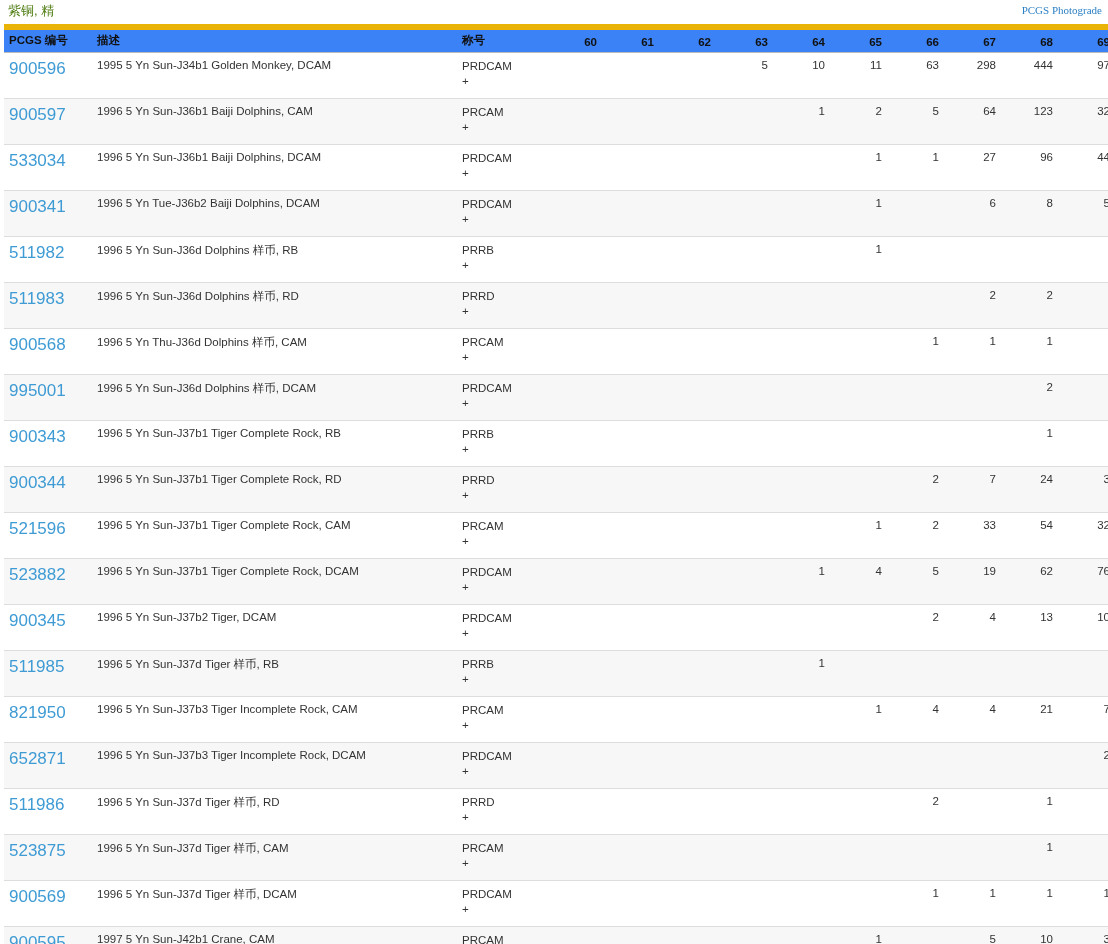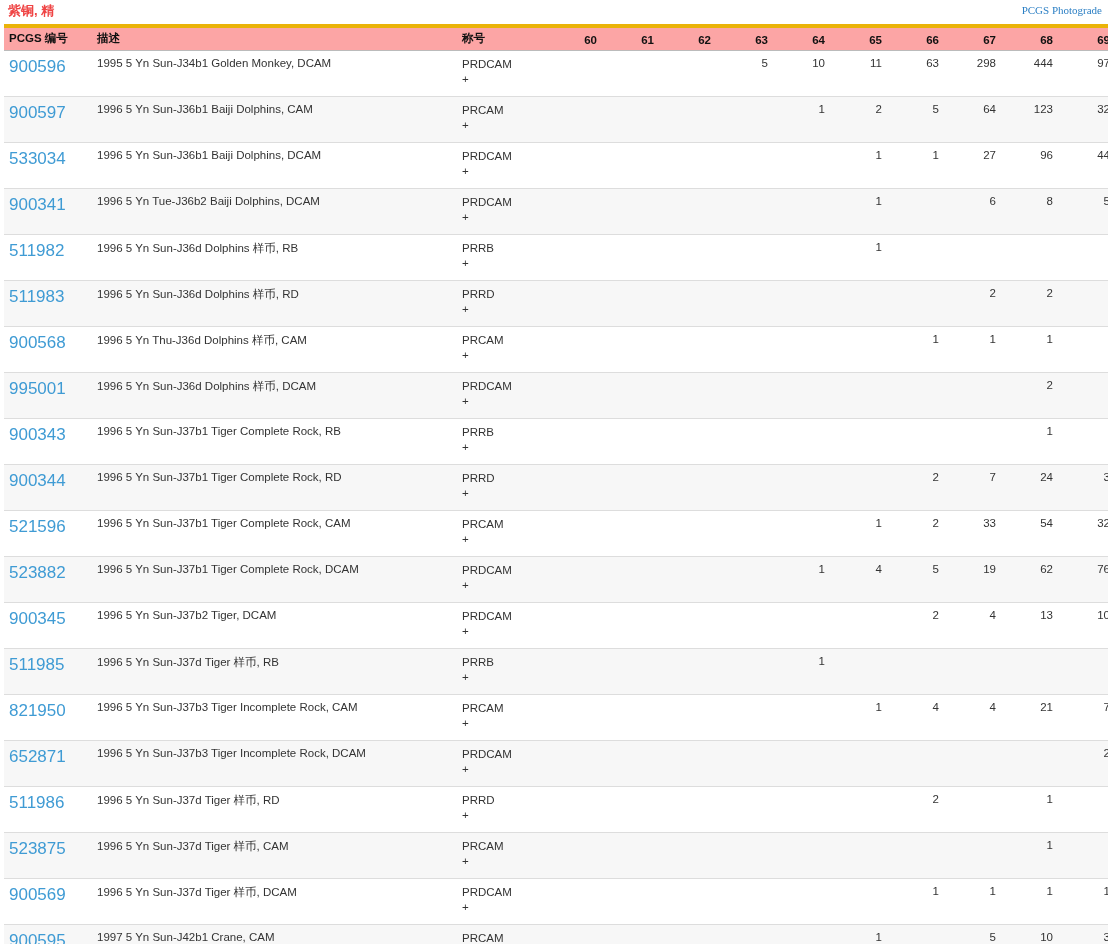--- a/index.html
+++ b/index.html
@@ -21,47 +21,47 @@
   }
   .top-bar {
     position: relative;
     height: 24px;
   }
   .page-heading {
     position: absolute;
     left: 8px;
     top: 2px;
     font-size: 13px;
-    font-weight: bold;
-    color: #ef4444;
+    font-weight: normal;
+    color: #4d7c0f;
   }
   .photograde-link {
     position: absolute;
     right: 6px;
     top: 4px;
     font-size: 11px;
     color: #2b7fc4;
     text-decoration: none;
     font-family: Liberation Serif, serif;
   }
   table.grade-table {
     border-collapse: collapse;
     width: 1104px;
     margin-left: 4px;
     table-layout: fixed;
     font-size: 11.5px;
   }
   table.grade-table th {
-    border-top: 4px solid #eab308;
+    border-top: 6px solid #eab308;
     border-bottom: 1px solid #bbbbbb;
     padding: 3px 5px 4px 5px;
     font-size: 11.5px;
     font-weight: bold;
     color: #111111;
-    background: #fca5a5;
+    background: #3b82f6;
     vertical-align: bottom;
     white-space: nowrap;
   }
   table.grade-table td {
     border-bottom: 1px solid #dddddd;
     padding: 6px 5px 6px 5px;
     vertical-align: top;
     font-size: 11.5px;
     color: #333333;
     height: 33px;

